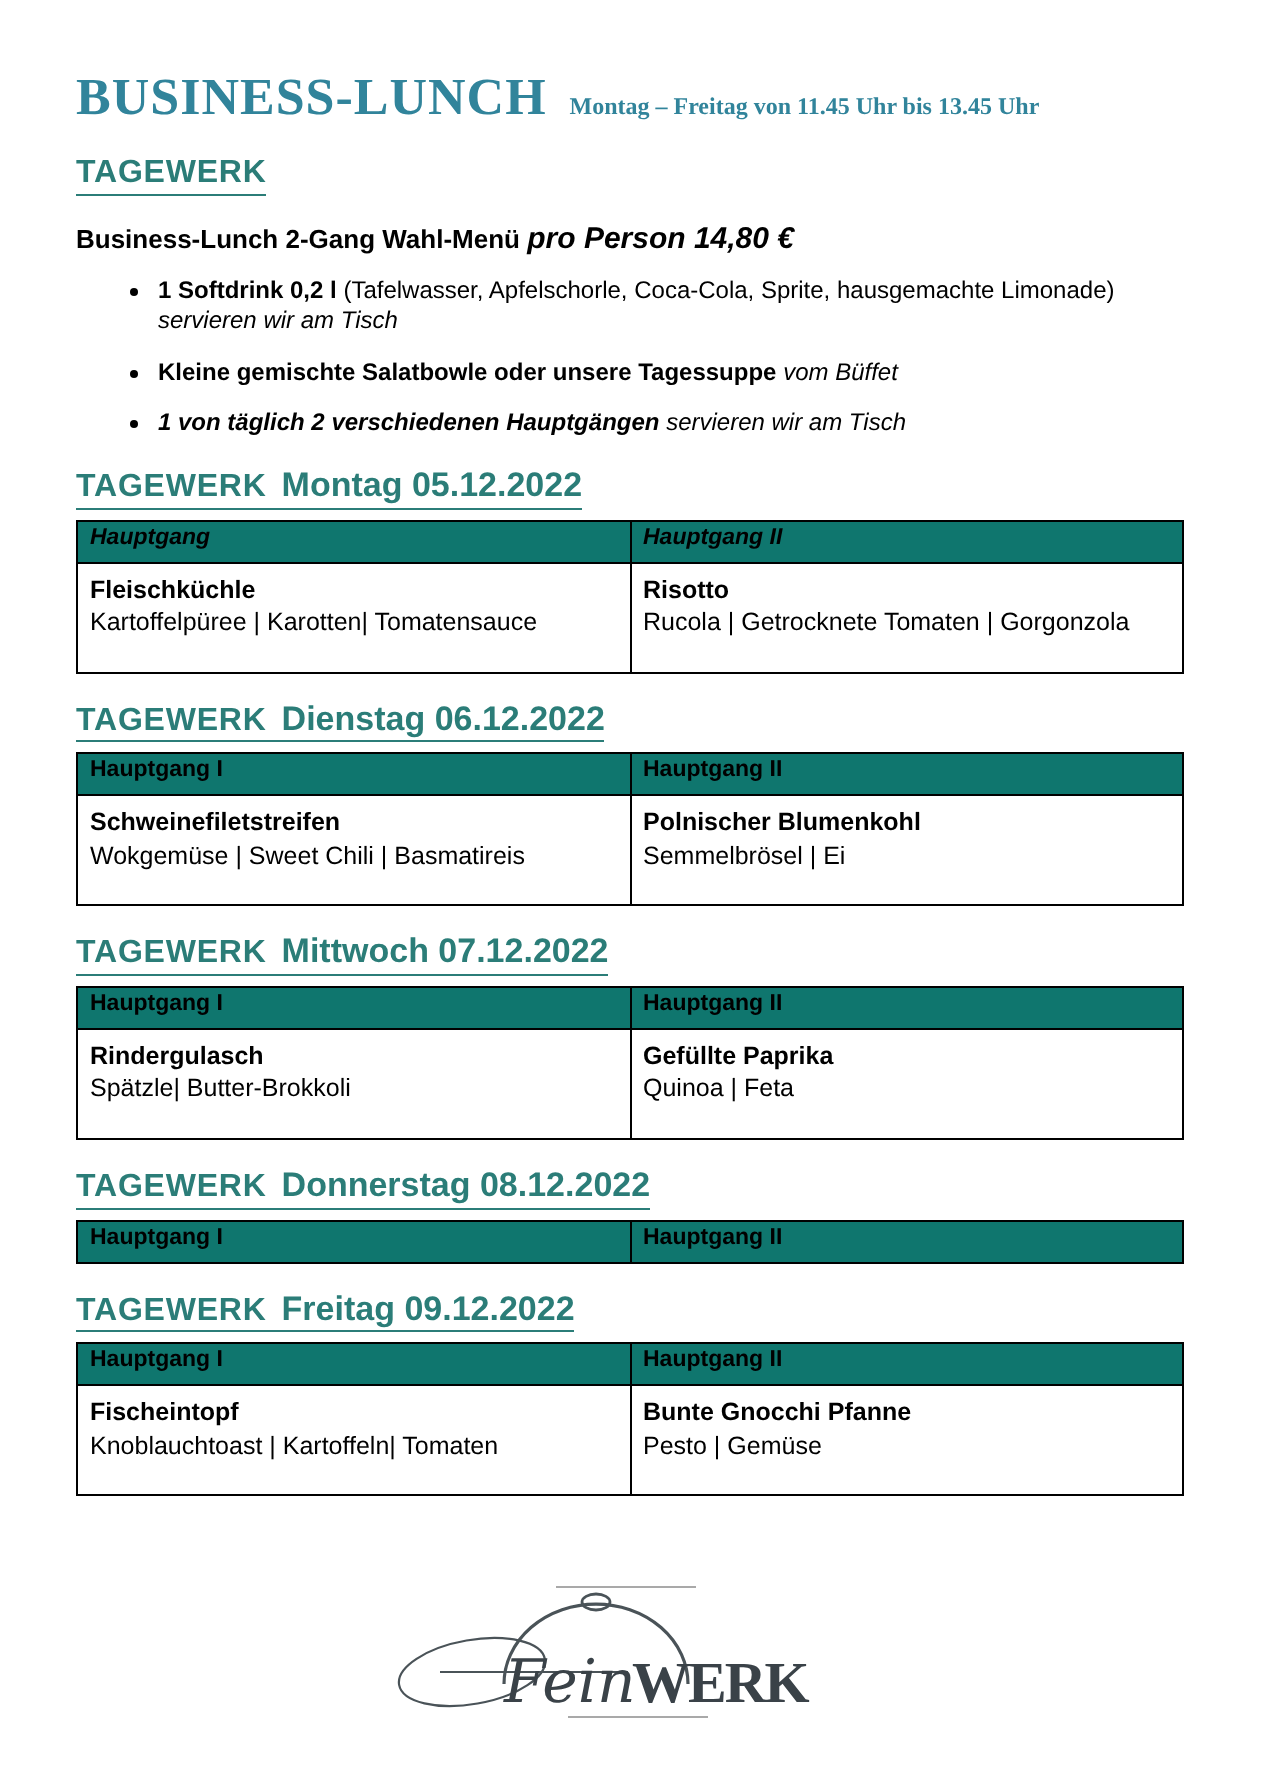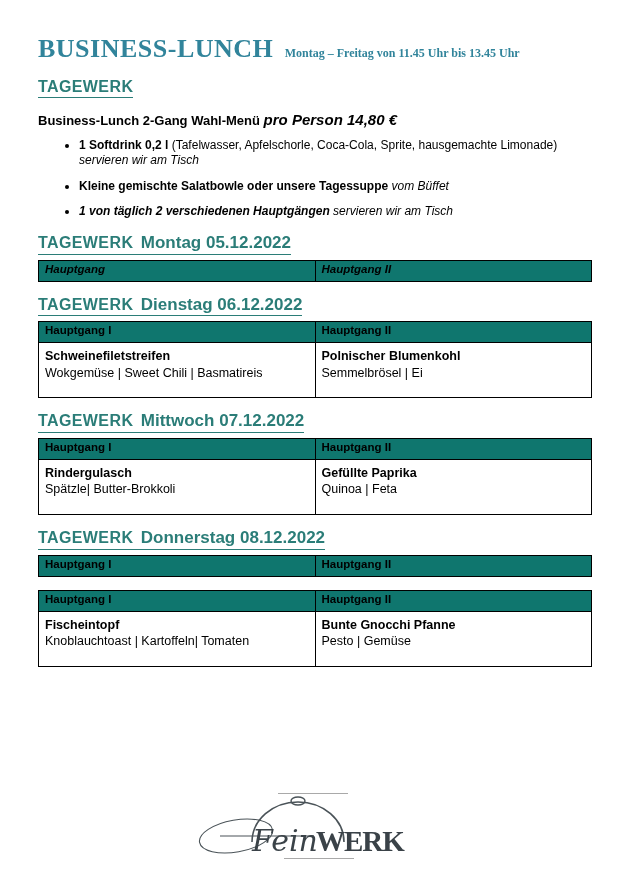--- a/index.html
+++ b/index.html
@@ -129,20 +129,30 @@
         <span class="sh-main">TAGEWERK</span>
         <span class="sh-date">Montag 05.12.2022</span>
       </span>
     </div>
     <table class="menu-table italic-headers">
       <tbody>
           <tr>
         <th>Hauptgang</th>
         <th>Hauptgang II</th>
       </tr>
+      <tr>
+        <td>
+          <div class="dish">Fleischküchle</div>
+          <div>Kartoffelpüree | Karotten| Tomatensauce</div>
+        </td>
+        <td>
+          <div class="dish">Risotto</div>
+          <div>Rucola | Getrocknete Tomaten | Gorgonzola</div>
+        </td>
+      </tr>
     </tbody>
       </table>
   </div>
 
   <div class="menu-section">
     <div class="section-heading">
       <span class="sh-wrap">
         <span class="sh-main">TAGEWERK</span>
         <span class="sh-date">Dienstag 06.12.2022</span>
       </span>
@@ -205,20 +215,26 @@
       <tbody>
           <tr>
         <th>Hauptgang I</th>
         <th>Hauptgang II</th>
       </tr>
     </tbody>
       </table>
   </div>
 
   <div class="menu-section">
+    <div class="section-heading">
+      <span class="sh-wrap">
+        <span class="sh-main">TAGEWERK</span>
+        <span class="sh-date">Freitag 09.12.2022</span>
+      </span>
+    </div>
     <table class="menu-table">
       <tbody>
           <tr>
         <th>Hauptgang I</th>
         <th>Hauptgang II</th>
       </tr>
       <tr>
         <td>
           <div class="dish">Fischeintopf</div>
           <div>Knoblauchtoast | Kartoffeln| Tomaten</div>

